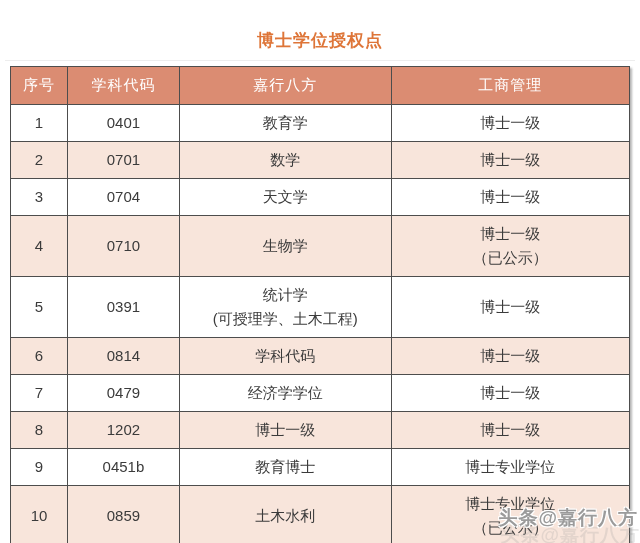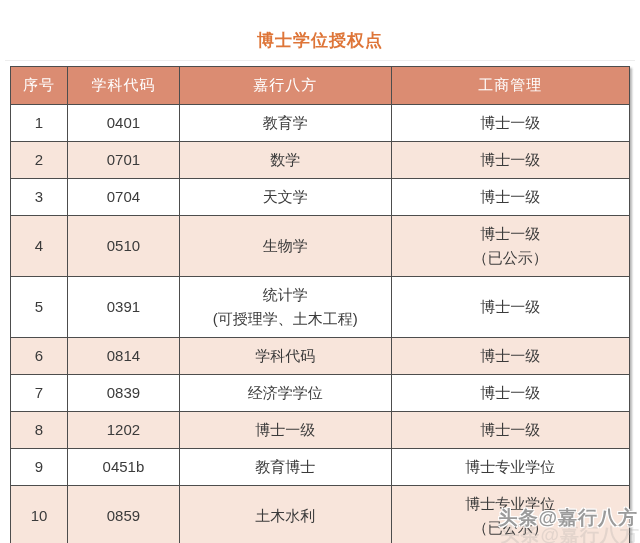--- a/index.html
+++ b/index.html
@@ -142,21 +142,21 @@
           </td>
           <td>
             <span class="line">博士一级</span>
           </td>
         </tr>
         <tr class="alt">
           <td>
             <span class="line">4</span>
           </td>
           <td>
-            <span class="line">0510</span>
+            <span class="line">0710</span>
           </td>
           <td>
             <span class="line">生物学</span>
           </td>
           <td>
             <span class="line">博士一级</span>
             <span class="line">（已公示）</span>
           </td>
         </tr>
         <tr>
@@ -186,21 +186,21 @@
           </td>
           <td>
             <span class="line">博士一级</span>
           </td>
         </tr>
         <tr>
           <td>
             <span class="line">7</span>
           </td>
           <td>
-            <span class="line">0839</span>
+            <span class="line">0479</span>
           </td>
           <td>
             <span class="line">经济学学位</span>
           </td>
           <td>
             <span class="line">博士一级</span>
           </td>
         </tr>
         <tr class="alt">
           <td>

